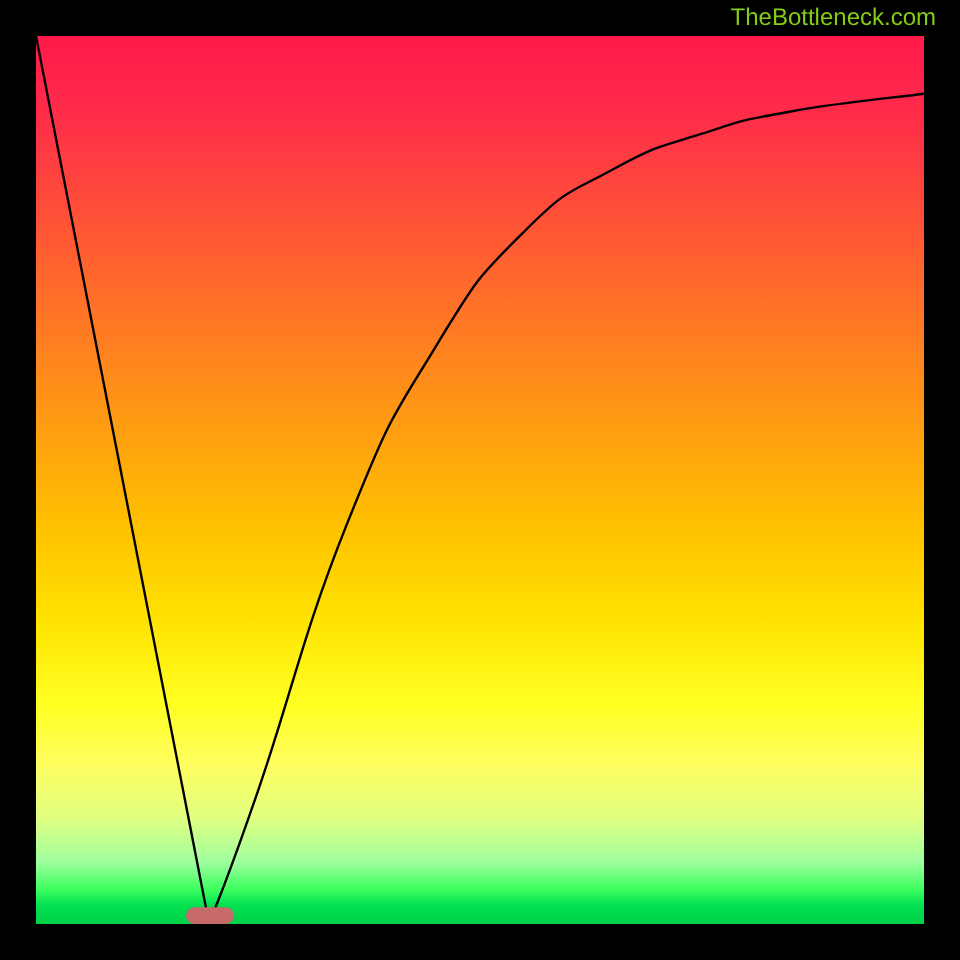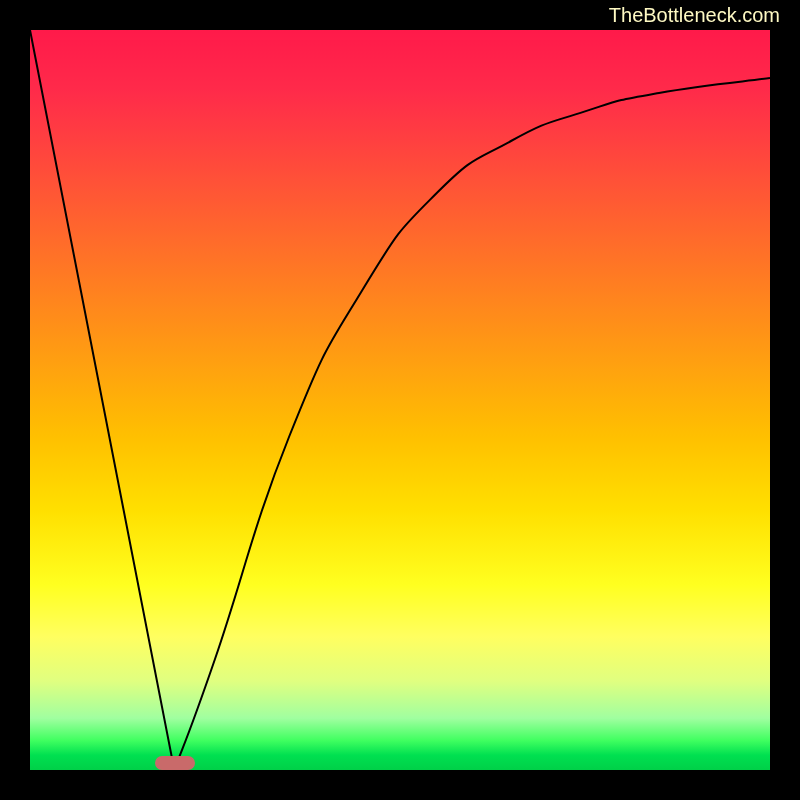--- a/index.html
+++ b/index.html
@@ -8,21 +8,21 @@
       height: 800px;
       background: #000;
       position: relative;
       overflow: hidden;
       font-family: Arial, sans-serif;
     }
     .watermark {
       position: absolute;
       top: 4px;
       right: 20px;
-      color: #fef9c3;
+      color: #84cc16;
       font-size: 20px;
       font-weight: 500;
       z-index: 10;
     }
     .plot-area {
       position: absolute;
       top: 30px;
       left: 30px;
       width: 740px;
       height: 740px;

